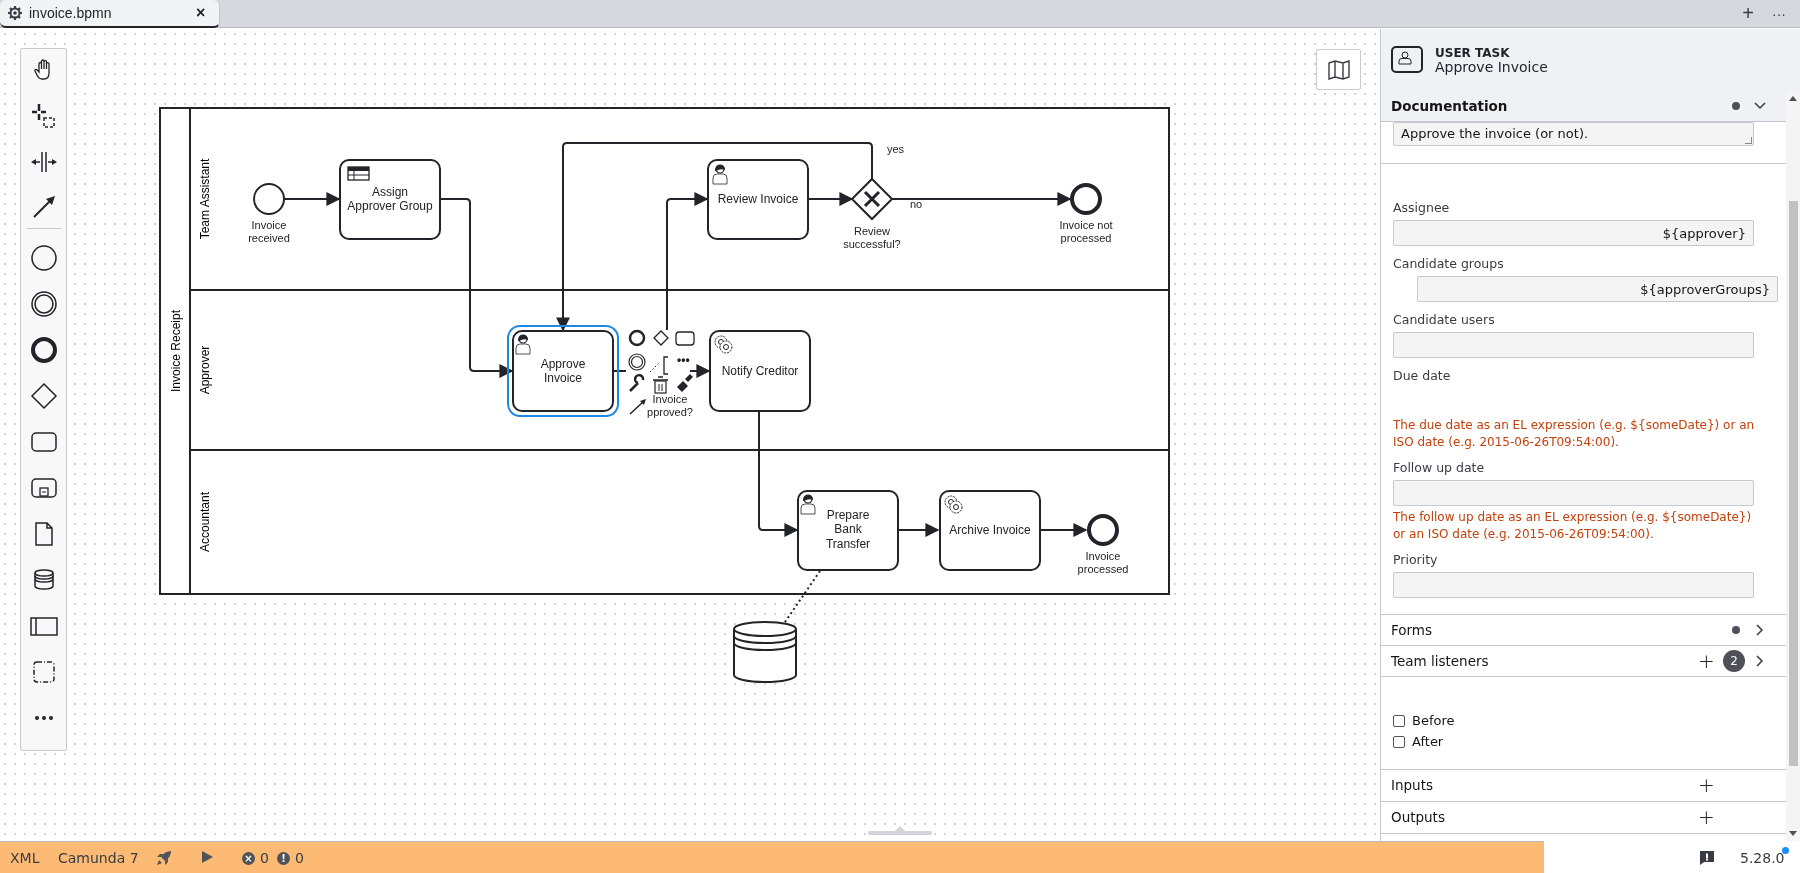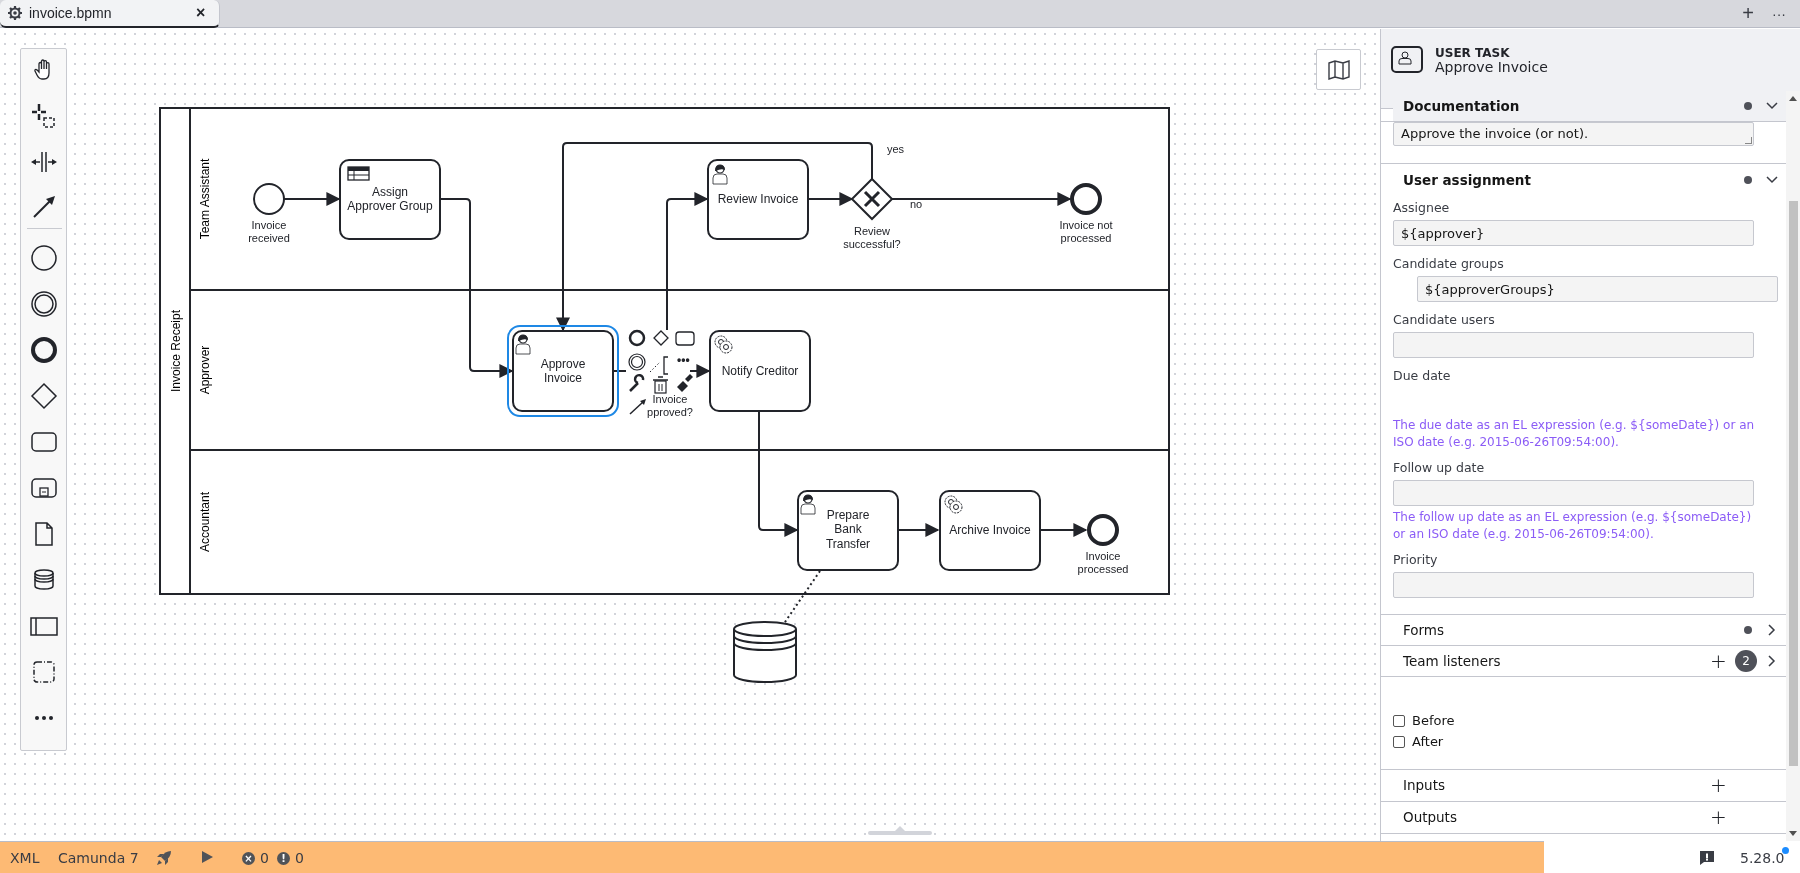--- a/index.html
+++ b/index.html
@@ -31,31 +31,31 @@
   .ph-icon { position: absolute; left: 10px; top: 17px; width: 32px; height: 27px; border: 2px solid #22242a; border-radius: 5px; display: flex; align-items: flex-start; justify-content: flex-start; padding: 3px 0 0 5px; }
   .ph-type { position: absolute; left: 54px; top: 17px; font-size: 12px; font-weight: bold; color: #22242a; }
   .ph-name { position: absolute; left: 54px; top: 30px; font-size: 14px; color: #22242a; }
   .panel-scroll { position: absolute; left: 0; top: 62px; width: 405px; height: 750px; overflow: hidden; }
   .scrollbar { position: absolute; left: 405px; top: 62px; width: 15px; height: 750px; background: #f4f4f4; }
   .scrollbar .thumb { position: absolute; left: 3px; top: 110px; width: 9px; height: 565px; background: #c1c1c1; }
   .scrollbar .up, .scrollbar .down { position: absolute; left: 3px; width: 0; height: 0; border-left: 4px solid transparent; border-right: 4px solid transparent; }
   .scrollbar .up { top: 5px; border-bottom: 5px solid #505050; }
   .scrollbar .down { bottom: 5px; border-top: 5px solid #505050; }
 
-  .group-head { position: absolute; left: 12px; width: 405px; height: 30px; display: flex; align-items: center; padding-left: 10px; font-size: 13.5px; color: #161616; cursor: pointer; }
+  .group-head { position: absolute; left: 0; width: 405px; height: 30px; display: flex; align-items: center; padding-left: 10px; font-size: 13.5px; color: #161616; cursor: pointer; }
   .group-head.bold { font-weight: bold; }
   .group-head.sticky { background: #f0f1f4; }
   .gh-dot { position: absolute; left: 351px; width: 8px; height: 8px; border-radius: 50%; background: #4f5159; }
   .gh-chev { position: absolute; left: 372px; width: 14px; height: 14px; display: flex; align-items: center; justify-content: center; }
   .gh-plus { position: absolute; left: 317px; font-size: 20px; color: #22242a; font-weight: 300; }
   .gh-badge { position: absolute; left: 342px; width: 22px; height: 22px; border-radius: 50%; background: #4f5159; color: #fff; font-size: 12px; display: flex; align-items: center; justify-content: center; }
   .divider { position: absolute; left: 0; width: 405px; height: 1px; background: #c4c6ce; }
   .field-label { position: absolute; left: 12px; font-size: 12.5px; color: #393c44; }
-  .field-input { position: absolute; left: 12px; width: 361px; height: 26px; background: #f4f4f4; border: 1px solid #c6c8cf; border-radius: 2px; font-size: 13px; padding: 4px 7px; color: #161616; font-family: "DejaVu Sans", sans-serif; }
-  .field-desc { position: absolute; left: 12px; width: 370px; font-size: 12px; line-height: 17px; color: #8b5cf6; }
+  .field-input { position: absolute; left: 12px; width: 361px; height: 26px; background: #f4f4f4; border: 1px solid #c6c8cf; border-radius: 2px; font-size: 13px; padding: 4px 7px; color: #161616; font-family: "DejaVu Sans", sans-serif; text-align: right; }
+  .field-desc { position: absolute; left: 12px; width: 370px; font-size: 12px; line-height: 17px; color: #c2410c; }
   .doc-area { position: absolute; left: 12px; width: 361px; height: 24px; background: #f4f4f4; border: 1px solid #c6c8cf; border-radius: 2px; font-size: 13px; padding: 3px 7px; }
   .doc-area .grip { position: absolute; right: 1px; bottom: 1px; width: 7px; height: 7px; border-right: 1px solid #888; border-bottom: 1px solid #888; transform: skew(0); }
   .cb-row { position: absolute; left: 12px; display: flex; align-items: center; font-size: 13px; color: #161616; }
   .cb { width: 12px; height: 12px; border: 1px solid #555; border-radius: 2px; margin-right: 7px; background: #fff; cursor: pointer; }
 
   
   .statusbar { position: absolute; left: 0; top: 841px; width: 1544px; height: 32px; background: #fdba74; border-top: 1px solid #b9bcc6; display: flex; align-items: center; font-size: 14px; color: #393c44; font-family: "DejaVu Sans", sans-serif; }
   .sb { position: absolute; top: 8px; display: flex; align-items: center; cursor: pointer; }
   .sb-circ { width: 13px; height: 13px; border-radius: 50%; background: #505358; color: #fff; font-size: 10px; display: inline-flex; align-items: center; justify-content: center; margin-right: 5px; font-weight: bold; }
   .version-dot { position: absolute; width: 7px; height: 7px; border-radius: 50%; background: #1c8cff; }
@@ -361,29 +361,20 @@
             </svg>
           </span>
       </div>
       <div class="divider" style="top:30px"></div>
       <div class="doc-area" style="top:31px">
         <span>Approve the invoice (or not).</span>
         <span class="grip"></span>
       </div>
       <div class="divider" style="top:72px"></div>
 
-      <div class="group-head bold" style="top:74px">
-        <span>User assignment</span>
-        <span class="gh-dot"></span>
-        <span class="gh-chev">
-            <svg width="12" height="8">
-              <path d="M1,1 L6,6 L11,1" fill="none" stroke="#393c44" stroke-width="1.5"></path>
-            </svg>
-          </span>
-      </div>
 
       <div class="field-label" style="top:109px">Assignee</div>
       <input class="field-input" style="top: 129px;" value="${approver}">
 
       <div class="field-label" style="top:165px">Candidate groups</div>
       <input class="field-input" style="top: 185px; margin-left: 24px;" value="${approverGroups}">
 
       <div class="field-label" style="top:221px">Candidate users</div>
       <input class="field-input" style="top: 241px;" value="">
 

